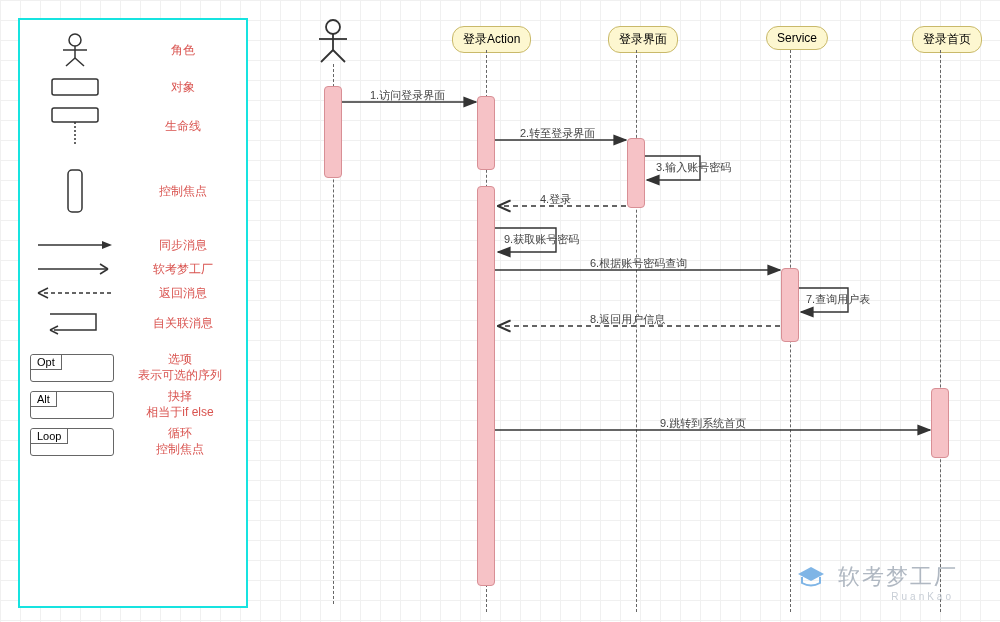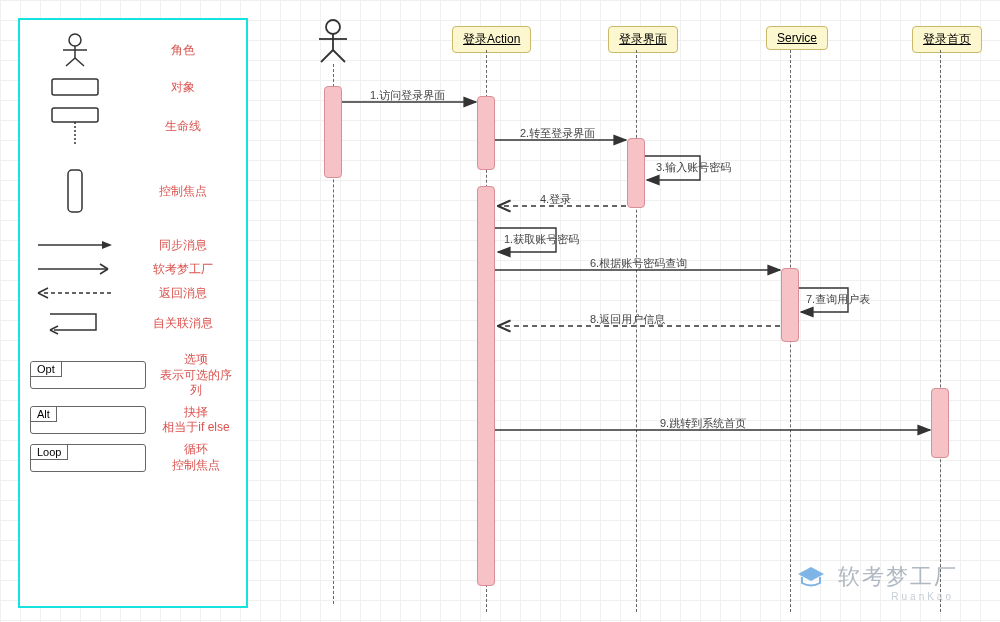--- a/index.html
+++ b/index.html
@@ -32,25 +32,24 @@
   .legend-row {
     display:flex; align-items:center; gap:10px;
     margin: 6px 4px;
   }
   .legend-label { color: #d9534f; flex:1; text-align:center; }
   .legend-label.twoline { line-height:1.3; }
   .lifeline-head {
     position:absolute;
     background:#fdf7d0;
     border:1px solid #c9b96a;
-    border-radius:4px;
+    border-radius:12px;
     padding:4px 10px;
     font-size:12px;
     text-align:center;
-    text-decoration:underline;
   }
   .lifeline {
     position:absolute;
     border-left: 1.5px dashed #666;
     width:0;
   }
   .activation {
     position:absolute;
     width:18px;
     background:#f6c2c6;
@@ -68,21 +67,21 @@
     position:absolute;
     right: 42px; bottom: 30px;
     color:#b0b8c2;
     font-size:22px;
     letter-spacing:2px;
     display:flex; align-items:center; gap:12px;
   }
   .wm-sub { font-size:10px; color:#c8ced6; letter-spacing:3px; position:absolute; right:46px; bottom:20px;}
   .fragbox {
     border:1px solid #666; border-radius:3px;
-    width:116px; height:28px;
+    width:84px; height:28px;
     position:relative; background:#fff;
   }
   .fragbox .tab {
     position:absolute; left:0; top:0;
     border-right:1px solid #666; border-bottom:1px solid #666;
     padding:1px 6px; font-size:11px;
     border-radius: 3px 0 0 0;
     background:#fff;
   }
   svg.diagram { position:absolute; left:0; top:0; pointer-events:none; }
@@ -230,21 +229,21 @@
 
   <line x1="780" y1="326" x2="498" y2="326" stroke="#333" stroke-width="1.4" stroke-dasharray="5,4" marker-end="url(#arrow-open-r)"></line>
 
   <line x1="495" y1="430" x2="930" y2="430" stroke="#333" stroke-width="1.4" marker-end="url(#arrow-solid)"></line>
 </svg>
 
 <div class="msg-label" style="left:370px;top:88px">1.访问登录界面</div>
 <div class="msg-label" style="left:520px;top:126px">2.转至登录界面</div>
 <div class="msg-label" style="left:656px;top:160px">3.输入账号密码</div>
 <div class="msg-label" style="left:540px;top:192px">4.登录</div>
-<div class="msg-label" style="left:504px;top:232px">1.获取账号密码</div>
+<div class="msg-label" style="left:504px;top:232px">9.获取账号密码</div>
 <div class="msg-label" style="left:590px;top:256px">6.根据账号密码查询</div>
 <div class="msg-label" style="left:806px;top:292px">7.查询用户表</div>
 <div class="msg-label" style="left:590px;top:312px">8.返回用户信息</div>
 <div class="msg-label" style="left:660px;top:416px">9.跳转到系统首页</div>
 
 <div class="watermark">
   <svg width="30" height="26">
     <path d="M15 3 L28 10 L15 17 L2 10 Z" fill="#7fb5e6"></path>
     <path d="M6 13 V19 Q15 24 24 19 V13" fill="none" stroke="#7fb5e6" stroke-width="2"></path>
   </svg>

